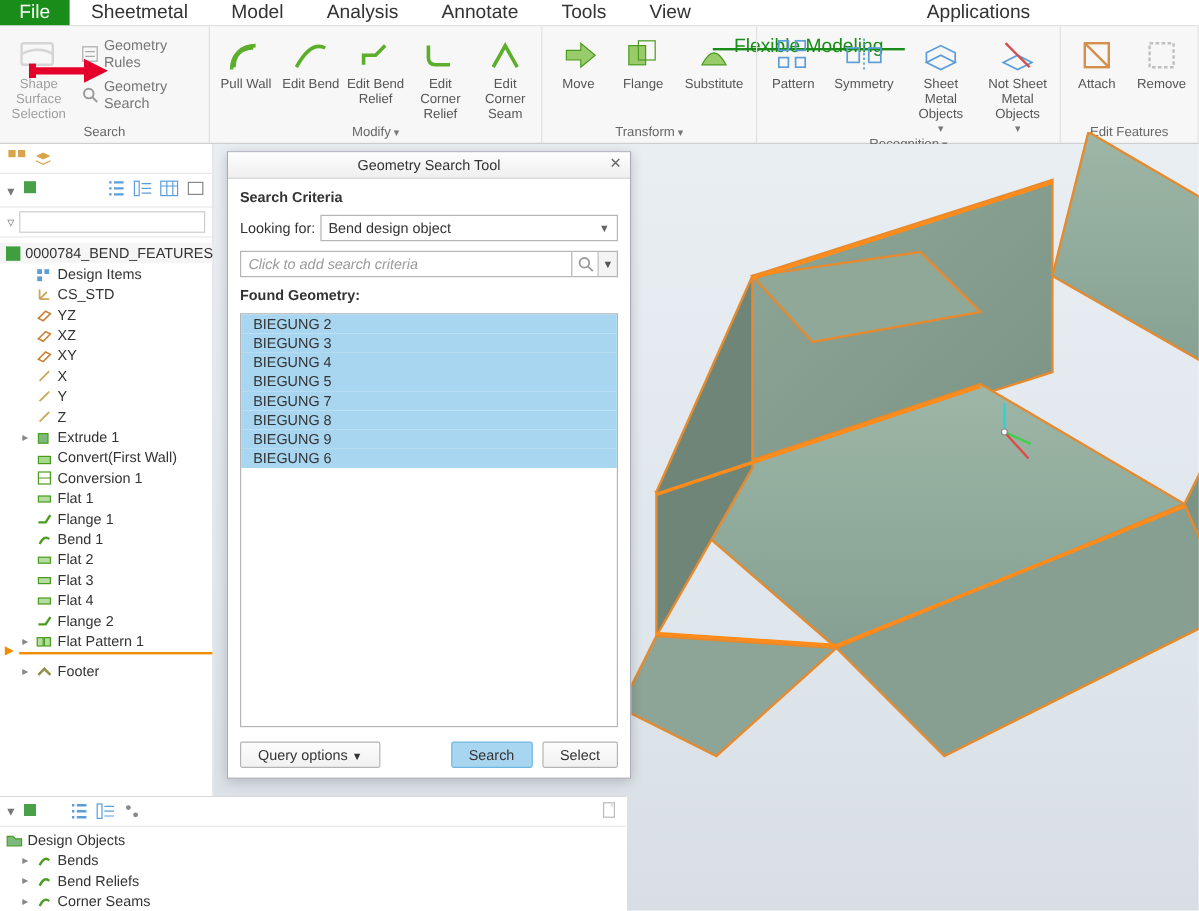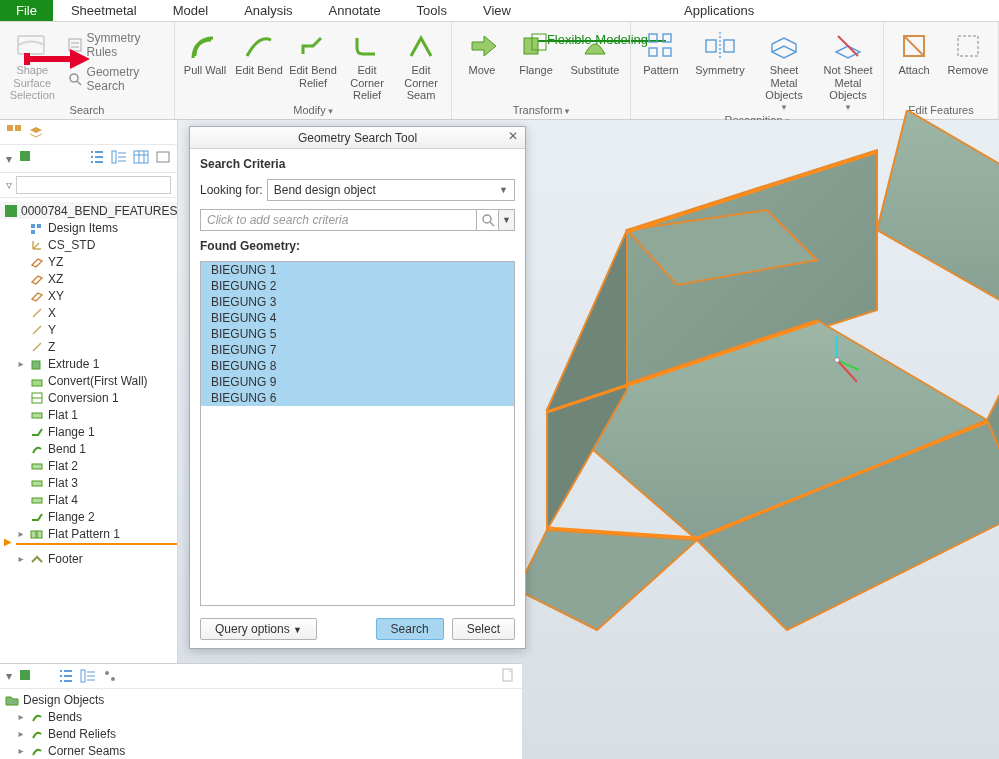--- a/index.html
+++ b/index.html
@@ -1,20 +1,20 @@
 <!DOCTYPE html>
 <html><head>
 <meta charset="utf-8">
 <style>
 * { box-sizing: border-box; margin: 0; padding: 0; font-family: "Segoe UI", Arial, sans-serif; }
 body { width: 999px; height: 759px; background: #fff; overflow: hidden; font-size: 12px; color: #333; }
 
 
 .menubar { display: flex; background: #fff; height: 22px; border-bottom: 1px solid #d9d9d9; }
-.menubar .mitem { padding: 3px 18px; font-size: 13px; color: #333; cursor: pointer; display: flex; align-items: center; }
+.menubar .mitem { padding: 3px 18px; font-size: 16px; color: #333; cursor: pointer; display: flex; align-items: center; }
 .menubar .mitem.file { background: #1a8c1a; color: #fff; padding: 3px 16px; }
 .menubar .mitem.active { color: #1a8c1a; border-bottom: 2px solid #1a8c1a; padding-bottom: 1px; margin-top: 36px; }
 
 
 .ribbon { display: flex; height: 98px; border-bottom: 1px solid #cfcfcf; background: #f7f7f7; }
 .rgroup { display: flex; flex-direction: column; border-right: 1px solid #e0e0e0; padding: 4px 6px 0 6px; }
 .rgroup .rrow { display: flex; flex: 1; align-items: flex-start; gap: 6px; justify-content: center; }
 .rgroup .rlabel { text-align: center; font-size: 11px; color: #666; padding: 2px 0 3px 0; }
 .rgroup .rlabel .caret::after { content: " ▾"; font-size: 9px; color: #777; }
 .rbigbtn { display: flex; flex-direction: column; align-items: center; width: 48px; padding-top: 2px; cursor: pointer; gap: 0; }
@@ -124,21 +124,21 @@
             </svg>
         </span>
         <span class="label">Shape Surface Selection</span>
       </div>
       <div class="rlinestack">
         <div class="rlinebtn">
           <span class="icon"><svg viewBox="0 0 16 16" width="16" height="16">
                 <rect x="2" y="2" width="12" height="12" fill="none" stroke="#aaa"></rect>
                 <path d="M4 6h8M4 10h8" stroke="#aaa"></path>
               </svg></span>
-          <span>Symmetry Rules</span>
+          <span>Geometry Rules</span>
         </div>
         <div class="rlinebtn">
           <span class="icon"><svg viewBox="0 0 16 16" width="16" height="16">
                 <circle cx="7" cy="7" r="4" fill="none" stroke="#999" stroke-width="1.6"></circle>
                 <path d="M10 10l4 4" stroke="#999" stroke-width="1.6"></path>
               </svg></span>
           <span>Geometry Search</span>
         </div>
       </div>
     </div>
@@ -600,21 +600,20 @@
           <svg width="14" height="14">
               <circle cx="6" cy="6" r="4" fill="none" stroke="#999" stroke-width="1.5"></circle>
               <path d="M9 9l4 4" stroke="#999" stroke-width="1.5"></path>
             </svg>
         </div>
         <div class="crit-caret">▼</div>
       </div>
       <div class="section-hdr">Found Geometry:</div>
       <div class="resultbox">
         <div id="results">
-            <div class="item">BIEGUNG 1</div>
             <div class="item">BIEGUNG 2</div>
             <div class="item">BIEGUNG 3</div>
             <div class="item">BIEGUNG 4</div>
             <div class="item">BIEGUNG 5</div>
             <div class="item">BIEGUNG 7</div>
             <div class="item">BIEGUNG 8</div>
             <div class="item">BIEGUNG 9</div>
             <div class="item">BIEGUNG 6</div>
           </div>
       </div>

